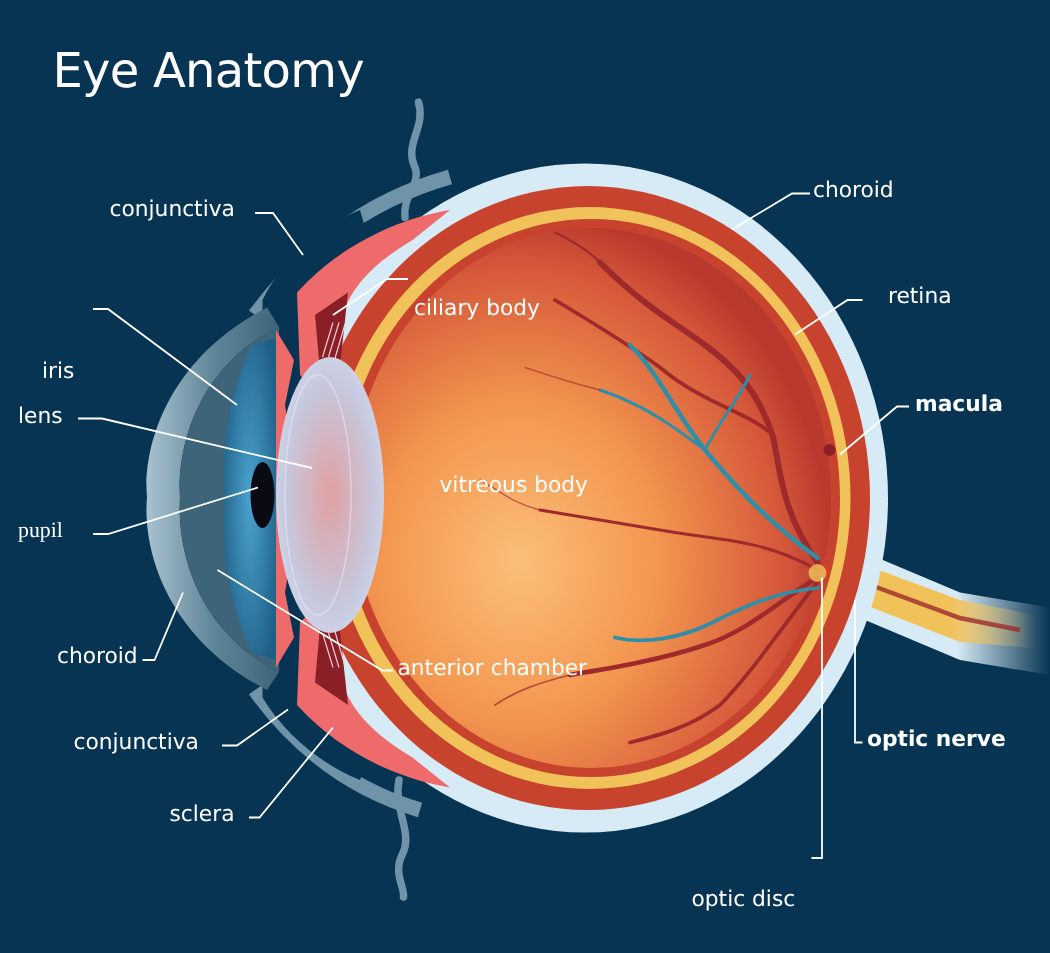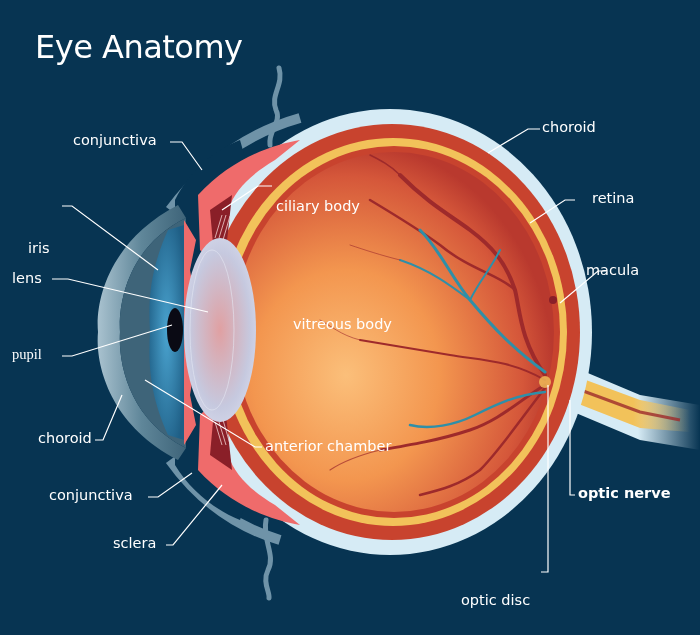--- a/index.html
+++ b/index.html
@@ -131,16 +131,16 @@
   <div class="lbl" style="left:12px;top:270px;">lens</div>
   <div class="lbl" style="left:12px;top:346px;font-family:Liberation Serif, serif;">pupil</div>
   <div class="lbl" style="left:38px;top:430px;">choroid</div>
   <div class="lbl" style="left:49px;top:487px;">conjunctiva</div>
   <div class="lbl" style="left:113px;top:535px;">sclera</div>
   <div class="lbl" style="left:276px;top:176px;margin-top:22px;">ciliary body</div>
   <div class="lbl" style="left:293px;top:316px;">vitreous body</div>
   <div class="lbl" style="left:265px;top:438px;">anterior chamber</div>
   <div class="lbl" style="left:542px;top:119px;">choroid</div>
   <div class="lbl" style="left:592px;top:190px;">retina</div>
-  <div class="lbl" style="left:586px;top:262px;">macula</div>
+  <div class="lbl" style="left:610px;top:262px;font-weight:bold;">macula</div>
   <div class="lbl" style="left:578px;top:485px;font-weight:bold;">optic nerve</div>
   <div class="lbl" style="left:461px;top:592px;">optic disc</div>
 </div>
 
 </body></html>

